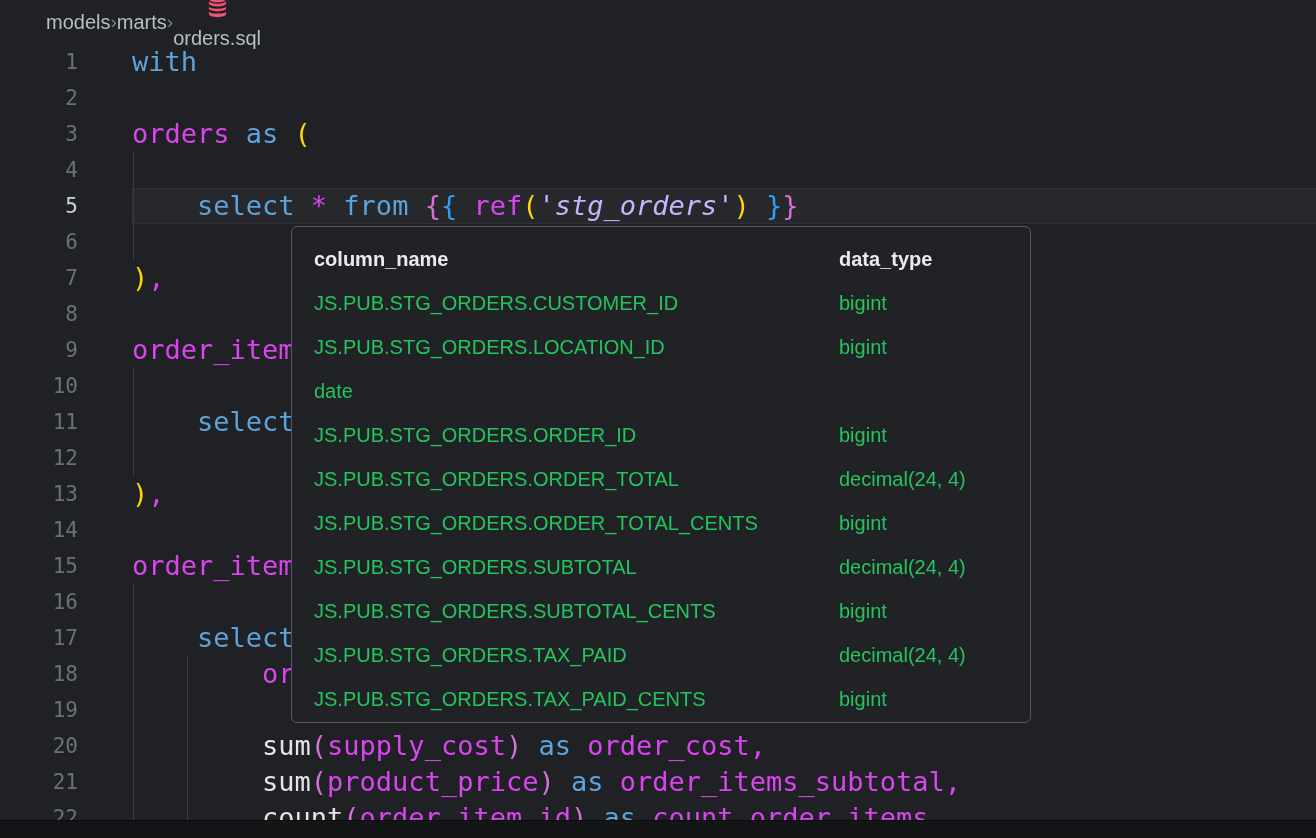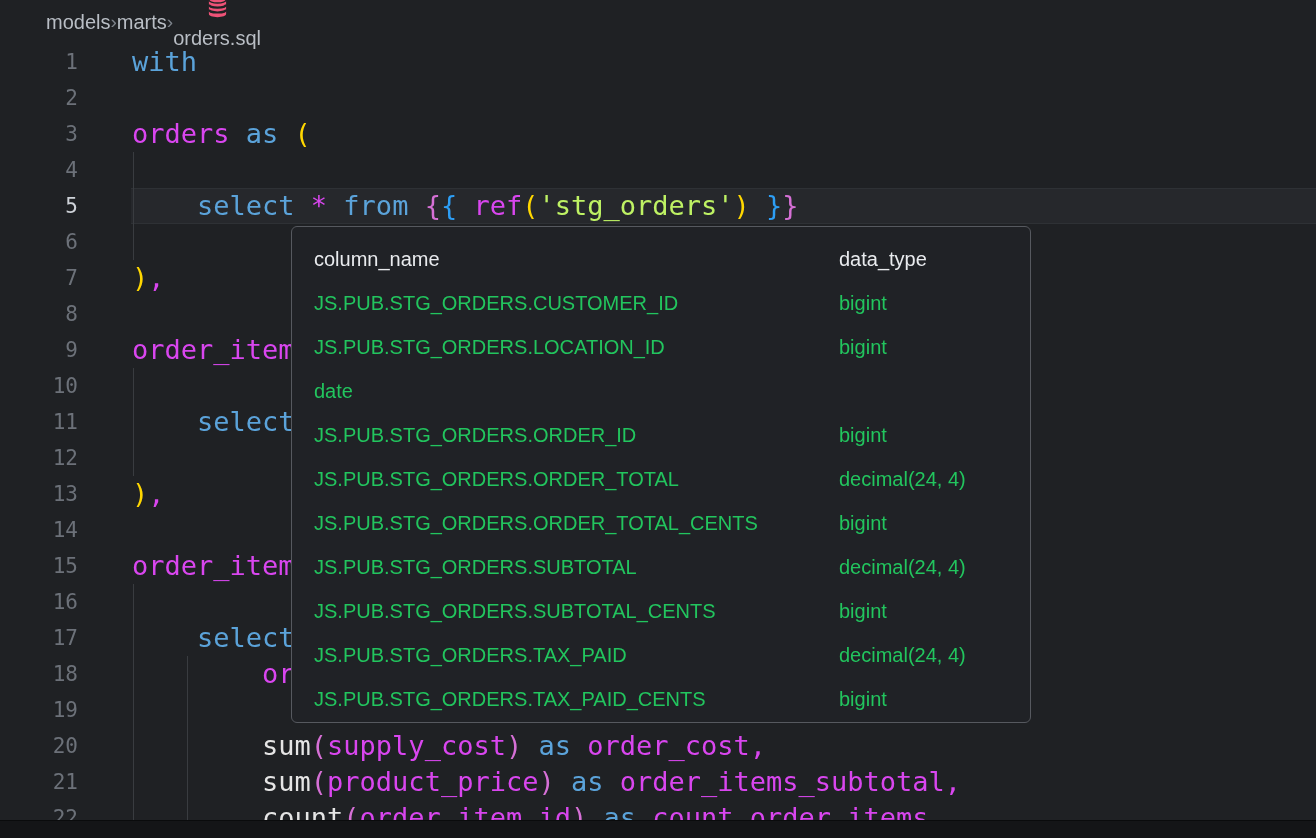--- a/index.html
+++ b/index.html
@@ -30,29 +30,29 @@
   .guide.g1 { left:133px; }
   .guide.g2 { left:187px; }
 
   
   .tk-kw  { color:#5ba3da; }
   .tk-id  { color:#d946ef; }
   .tk-fn  { color:#e5e5e5; }
   .tk-b1  { color:#ffd700; }
   .tk-b2  { color:#d670d6; }
   .tk-b3  { color:#2d9ef5; }
-  .tk-str { color:#bef264; }
+  .tk-str { color:#c4b5fd;font-style:italic; }
 
   
   .tooltip { position:absolute; left:291px; top:226px; width:740px; height:497px;
              background:#202226; border:1px solid #56595f; border-radius:6px;
              padding:10px 22px 12px 22px; z-index:5; }
   .t-row { display:grid; grid-template-columns:525px 1fr; height:44px; align-items:center;
            font-size:20px; color:#22c55e; white-space:nowrap; }
-  .t-row.header { font-weight:normal; color:#e9ebee; }
+  .t-row.header { font-weight:bold; color:#e9ebee; }
 
   
   .bottom-bar { position:absolute; left:0; top:820px; width:1316px; height:18px;
                 background:#141517; border-top:1px solid #0a0b0c; z-index:6; }
 </style>
 </head>
 <body>
 
 <div class="app">
 

